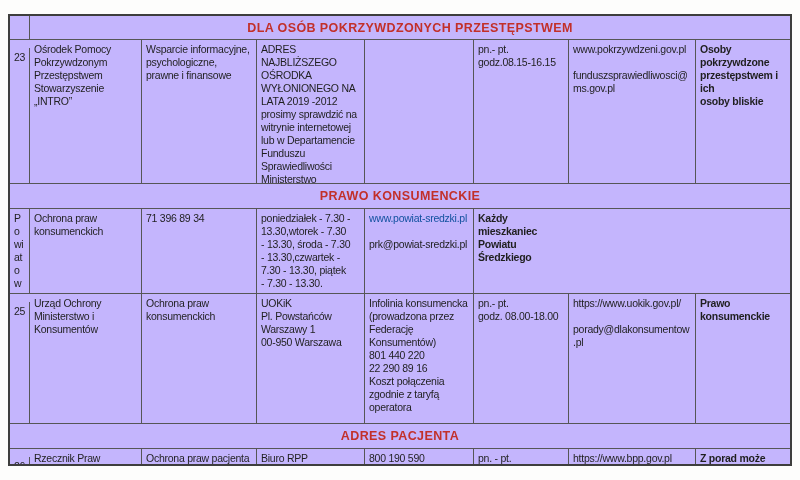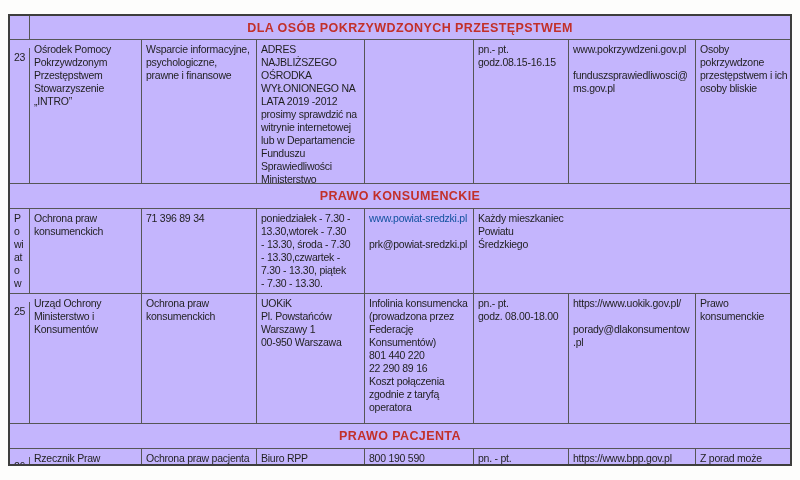--- a/index.html
+++ b/index.html
@@ -10,21 +10,21 @@
   .band{display:grid;grid-template-columns:20px 1fr;border-bottom:1px solid #565656;box-sizing:border-box;}
   .band.full{grid-template-columns:1fr;}
   .band .stub{border-right:1px solid #565656;}
   .band-title{display:flex;align-items:center;justify-content:center;
               font-weight:bold;font-size:12.5px;letter-spacing:.4px;color:#c2302a;}
   .row{display:grid;grid-template-columns:20px 112px 115px 108px 109px 95px 127px 98px;
        border-bottom:1px solid #565656;box-sizing:border-box;}
   .cell{border-right:1px solid #565656;box-sizing:border-box;overflow:hidden;
         padding:3px 4px 2px 4px;font-size:10.5px;line-height:13px;letter-spacing:-0.25px;
         white-space:pre-line;word-wrap:break-word;color:#1f1f1f;}
-  .cell:last-child{border-right:none;}
+  .cell:last-child{border-right:none;font-weight:bold;}
   .cell.num{text-align:center;padding-left:1px;padding-right:1px;margin-top:8px;}
   .h24{height:24px;} .h25{height:25px;} .h144{height:144px;} .h85{height:85px;}
   .h130{height:130px;} .hlast{height:41px;border-bottom:7px solid #14532d;}
   .link{color:#1352a0;cursor:pointer;display:inline;}
   .gap{height:13px;}
 </style>
 </head>
 <body>
 
 <div class="page">
@@ -110,21 +110,21 @@
 operatora</div>
       <div class="cell">pn.- pt.
 godz. 08.00-18.00</div>
       <div class="cell">https://www.uokik.gov.pl/
 
 porady@dlakonsumentow.pl</div>
       <div class="cell">Prawo konsumenckie</div>
     </div>
 
     <div class="band full h25">
-      <div class="band-title">PRAWO PACJENTA</div>
+      <div class="band-title">ADRES PACJENTA</div>
     </div>
 
     <div class="row hlast">
       <div class="cell num">26</div>
       <div class="cell">Rzecznik Praw Pacjenta</div>
       <div class="cell">Ochrona praw pacjenta</div>
       <div class="cell">Biuro RPP
 ul. Młynarska 46.
 01-171 Warszawa</div>
       <div class="cell">800 190 590

